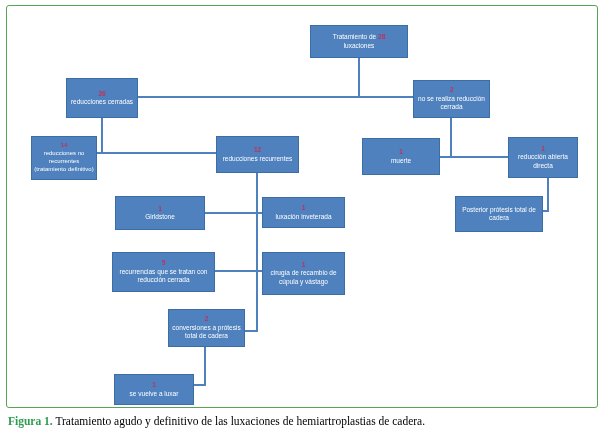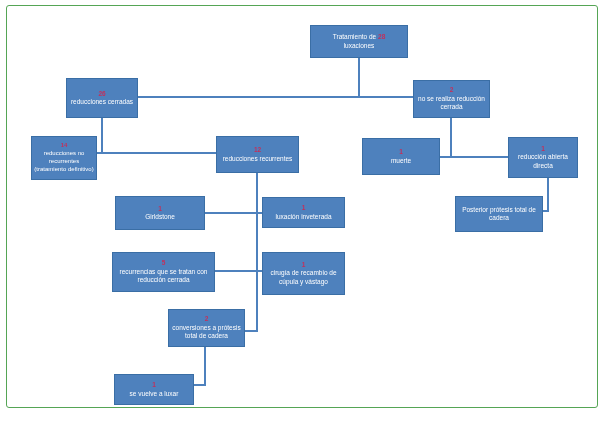--- a/index.html
+++ b/index.html
@@ -150,14 +150,17 @@
   <div class="node" style="left:168px; top:309px; width:77px; height:38px;">
     <span class="num">2</span>
     <span class="label">conversiones a prótesis total de cadera</span>
   </div>
 
   <div class="node" style="left:114px; top:374px; width:80px; height:31px;">
     <span class="num">1</span>
     <span class="label">se vuelve a luxar</span>
   </div>
 
+  <div class="caption">
+    <span class="fig-label">Figura 1.</span><span> Tratamiento agudo y definitivo de las luxaciones de hemiartroplastias de cadera.</span>
+  </div>
 
 </div>
 
 </body></html>

